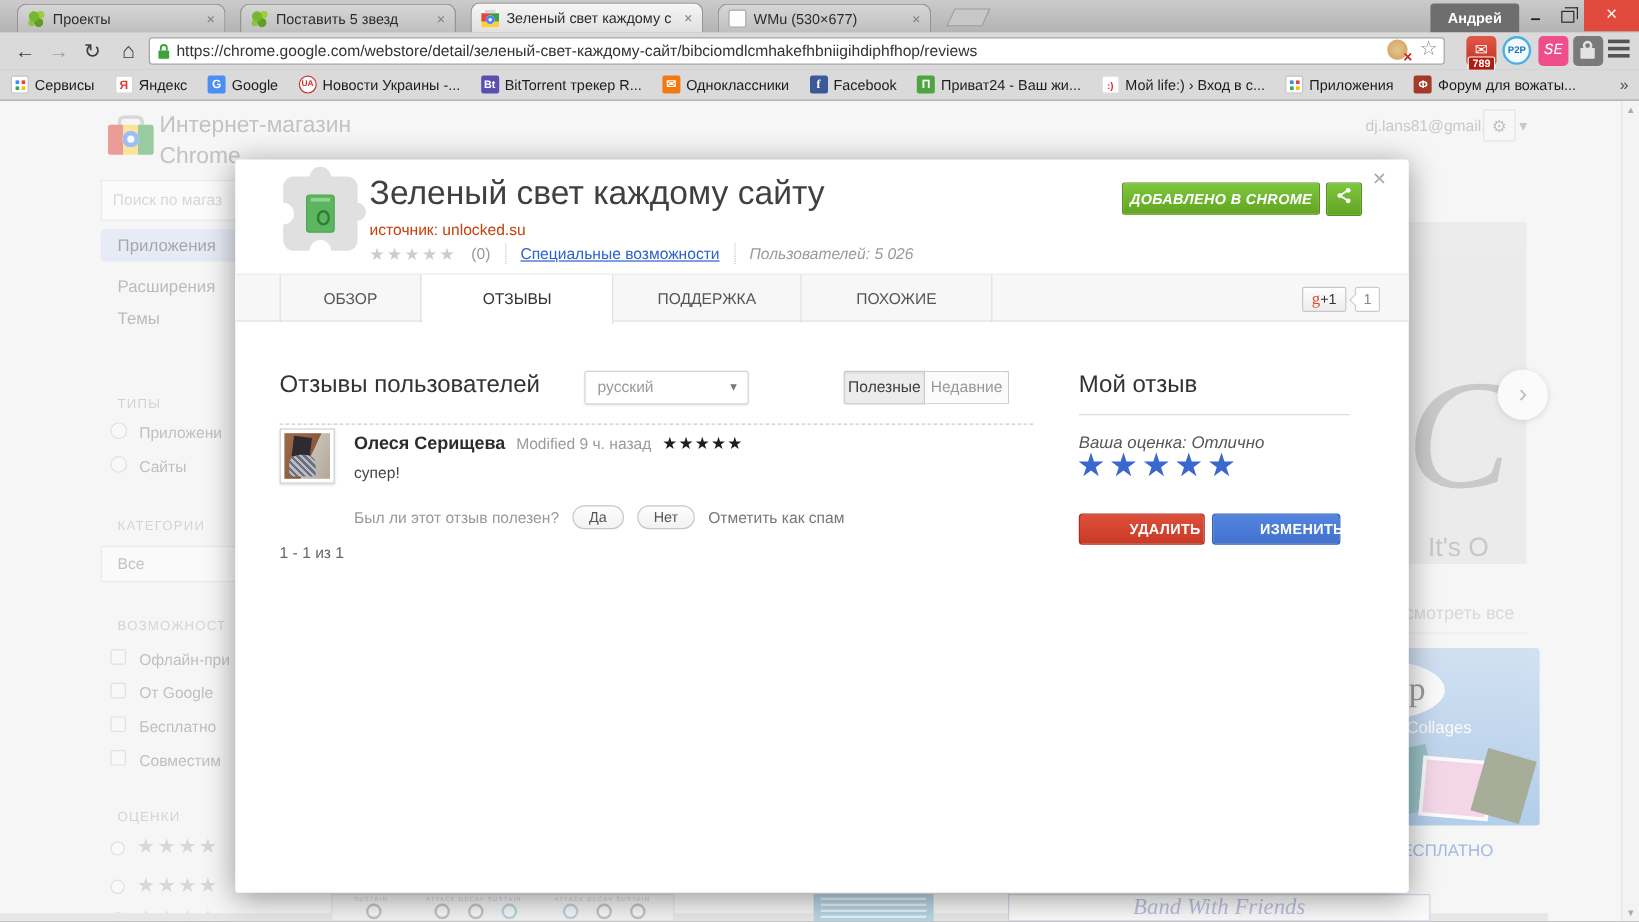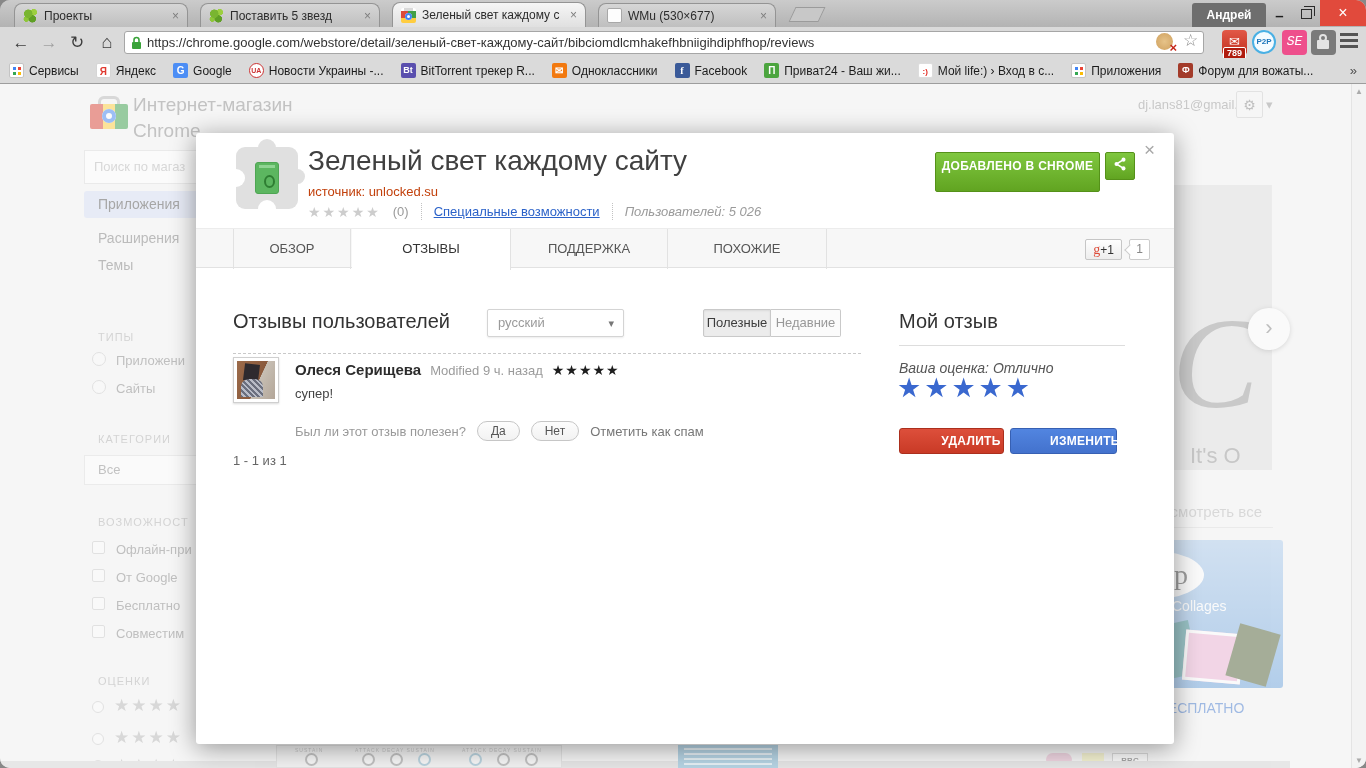--- a/index.html
+++ b/index.html
@@ -1,17 +1,17 @@
 <!DOCTYPE html>
 <html><head>
 <meta charset="utf-8">
 <style>
   * { margin:0; padding:0; box-sizing:border-box; }
   body { font-family:"Liberation Sans", sans-serif; background:#888; }
-  .screen { position:relative; width:1366px; height:768px; overflow:hidden; background:#bfbfbf; font-family:"Liberation Sans",sans-serif;border-radius:10px; }
+  .screen { position:relative; width:1366px; height:768px; overflow:hidden; background:#bfbfbf; font-family:"Liberation Sans",sans-serif; }
 
   
   .titlebar { position:absolute; left:0; top:0; width:1366px; height:27px; background:linear-gradient(#cbcbcb,#b3b3b3); }
   .btab { position:absolute; top:3px; height:24px; border-radius:8px 8px 0 0; background:linear-gradient(#d6d6d6,#bfbfbf); border:1px solid #949494; border-bottom:none; display:flex; align-items:center; gap:6px; padding:0 8px; font-size:12px; color:#2c2c2c; }
   .btab .ttl { flex:1; white-space:nowrap; overflow:hidden; }
   .btab .tclose { color:#7e7e7e; font-size:12px; line-height:1; cursor:default; }
   #btab1 { left:14px;  width:174px; }
   #btab2 { left:200px; width:180px; }
   #btab3 { left:392px; width:194px; top:2px; height:25px; background:linear-gradient(#f6f6f6,#e0e0e0); z-index:3; }
   #btab4 { left:598px; width:178px; }
@@ -146,21 +146,21 @@
   .pz .core { position:absolute; left:19px; top:15px; width:24px; height:32px; background:#5cb660; border:1px solid #4ea553; border-radius:3px; }
   .pz .core::before { content:''; position:absolute; left:3px; top:2px; width:16px; height:3px; background:#8fd492; }
   .pz .core::after { content:''; position:absolute; left:8px; top:12px; width:7px; height:9px; border:2px solid #2e7d32; border-radius:50%; }
 
   .dlg-title { position:absolute; left:112px; top:12px; font-size:28px; color:#404040; }
   .dlg-source { position:absolute; left:112px; top:51px; font-size:13px; color:#c2410c; }
   .dlg-meta { position:absolute; left:112px; top:70px; display:flex; align-items:center; gap:12px; font-size:13px; color:#9a9a9a; }
   .dlg-meta .stars0 { color:#cdcdcd; font-size:14px; letter-spacing:2px; }
   .dlg-meta .vsep { width:0; height:17px; border-left:1px dotted #c2c2c2; }
   .dlg-meta a { color:#2b62c9; text-decoration:underline; }
-  .btn-added { position:absolute; left:739px; top:19px; width:165px; height:40px; background:linear-gradient(#7fc73f,#61a421); border:1px solid #559119; border-radius:2px; color:#fff; font-size:12px; font-weight:bold; text-align:center; line-height:26px; letter-spacing:.3px; }
+  .btn-added { position:absolute; left:739px; top:19px; width:165px; height:27px; background:linear-gradient(#7fc73f,#61a421); border:1px solid #559119; border-radius:2px; color:#fff; font-size:12px; font-weight:bold; text-align:center; line-height:26px; letter-spacing:.3px;font-style:italic; }
   .btn-share { position:absolute; left:909px; top:19px; width:30px; height:28px; background:linear-gradient(#7fc73f,#61a421); border:1px solid #559119; border-radius:2px; text-align:center; line-height:25px; }
 
   .dstrip { position:absolute; left:0; top:95px; width:978px; height:40px; background:#f7f7f7; border-top:1px solid #ececec; border-bottom:1px solid #e2e2e2; }
   .dtab { position:absolute; top:0; height:40px; line-height:40px; text-align:center; font-size:13px; color:#555; border-right:1px solid #e2e2e2; }
   #dtab-over { left:37px; width:118px; border-left:1px solid #e2e2e2; }
   #dtab-rev  { left:156px; width:159px; background:#fff; height:41px; color:#333; }
   #dtab-sup  { left:315px; width:157px; }
   #dtab-rel  { left:472px; width:159px; }
   .gp-btn { position:absolute; left:889px; top:10px; width:37px; height:21px; background:linear-gradient(#fefefe,#ededed); border:1px solid #c6c6c6; border-radius:2px; text-align:center; line-height:19px; font-size:12px; color:#333; }
   .gp-btn .g { color:#dd4b39; font-family:"Liberation Serif",serif; font-size:14px; }
@@ -388,20 +388,21 @@
         <span class="knob blue" style="left:192px;"></span>
         <span class="knob" style="left:220px;"></span>
         <span class="knob" style="left:248px;"></span>
       </div>
       <div class="bluemenu">
           <i></i>
           <i></i>
           <i></i>
           <i></i>
         </div>
+      <div class="bandbox">Band With Friends</div>
     </div>
 
     <div class="scrollbar">
       <div class="up">▲</div>
       <div class="down">▼</div>
     </div>
 
     <div class="dialog">
       <div class="dlg-close">×</div>
 

